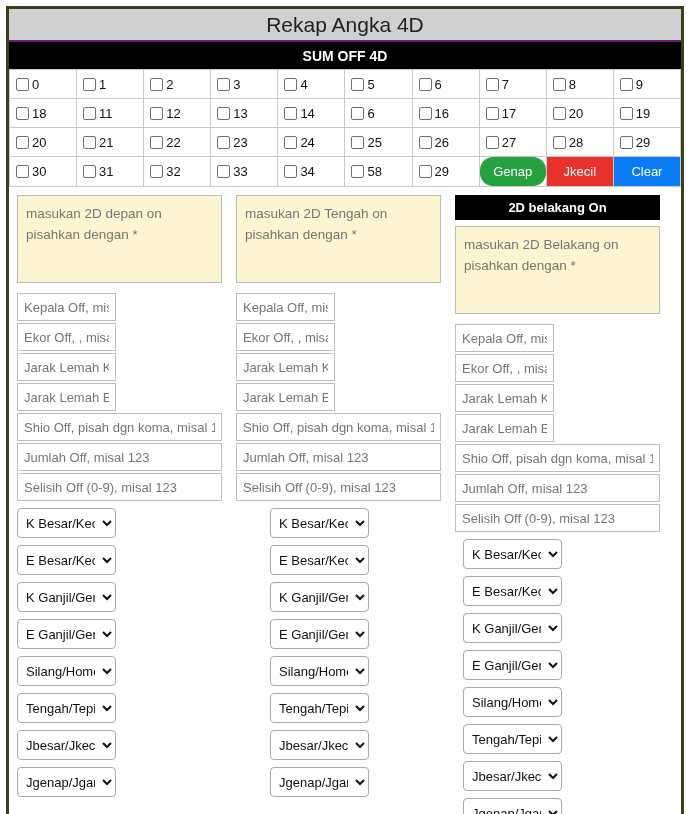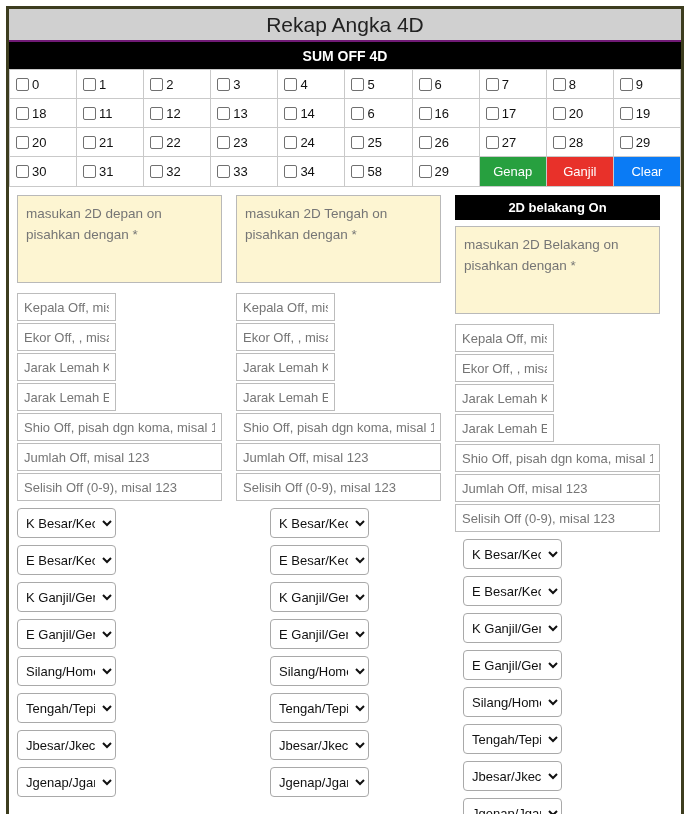--- a/index.html
+++ b/index.html
@@ -79,21 +79,21 @@
   }
   .act-btn {
     display: flex;
     align-items: center;
     justify-content: center;
     height: 29px;
     color: #fff;
     font-size: 13px;
     width: 100%;
   }
-  .act-genap { background: #27a03f; }
+  .act-genap { background: #27a03f; border-radius: 13px; }
   .act-ganjil { background: #e8312a; }
   .act-clear { background: #0a7bf5; }
 
   .cols {
     display: flex;
     gap: 14px;
     padding: 8px 8px 0 8px;
   }
   .col {
     width: 205px;
@@ -390,21 +390,21 @@
           <td>
               <span class="cellbox">
                 <span class="cb"></span>
                 <span>29</span>
               </span>
             </td>
           <td class="act-cell">
             <div class="act-btn act-genap">Genap</div>
           </td>
           <td class="act-cell">
-            <div class="act-btn act-ganjil">Ganjil</div>
+            <div class="act-btn act-ganjil">Jkecil</div>
           </td>
           <td class="act-cell">
             <div class="act-btn act-clear">Clear</div>
           </td>
         </tr>
       </tbody>
     </table>
 
     <div class="cols">
 

